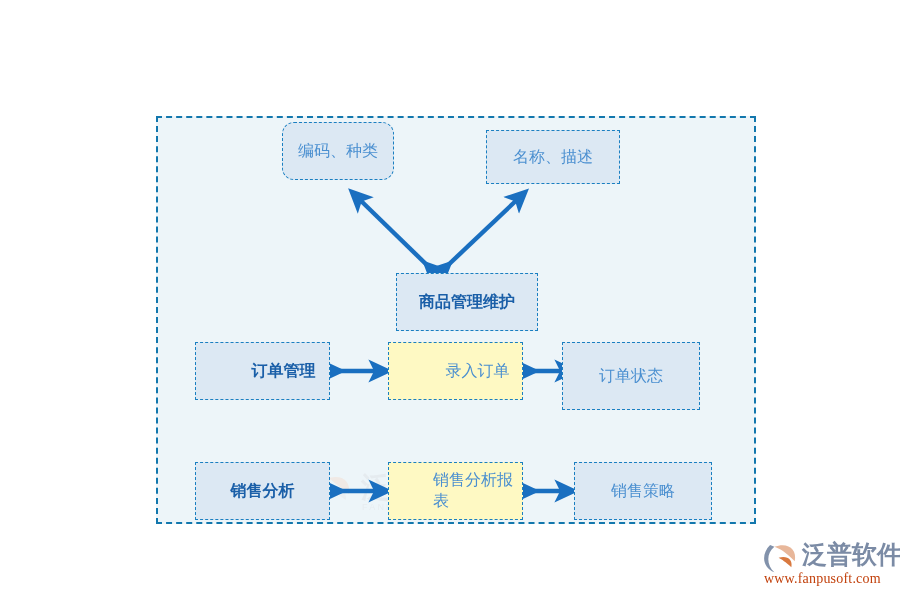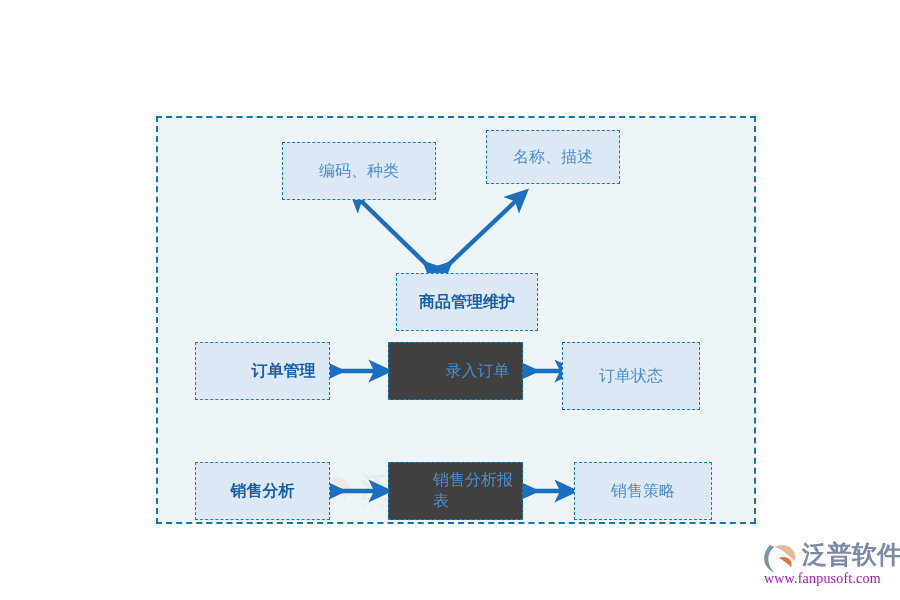--- a/index.html
+++ b/index.html
@@ -76,24 +76,24 @@
     justify-content: center;
     z-index: 3;
     font-size: 16px;
     color: #4a8fd0;
     font-family: "Liberation Serif", "DejaVu Serif", serif;
   }
   .flow-box.strong {
     color: #1a5fa8;
     font-weight: bold;
   }
-  .flow-box.lighter { background: #404040; padding-left: 44px; }
-
-  
-  #box-code       { left: 124px;  top: 24px;  width: 154px; height: 58px; }
+  .flow-box.lighter { background: #fef9c3; padding-left: 44px; }
+
+  
+  #box-code       { left: 124px;  top: 4px;  width: 112px; height: 58px; border-radius: 12px; }
   #box-name       { left: 328px;  top: 12px;  width: 134px; height: 54px; }
   #box-product    { left: 207px;  top: 155px; width: 142px; height: 58px; margin-left: 31px; }
   #box-order-mgmt { left: 37px;   top: 224px; width: 135px; height: 58px; padding-left: 42px; }
   #box-order-in   { left: 230px;  top: 224px; width: 135px; height: 58px; }
   #box-order-st   { left: 404px;  top: 224px; width: 138px; height: 68px; }
   #box-sales-an   { left: 37px;   top: 344px; width: 135px; height: 58px; }
   #box-sales-rp   { left: 230px;  top: 344px; width: 135px; height: 58px; }
   #box-sales-sg   { left: 416px;  top: 344px; width: 138px; height: 58px; }
 
   
@@ -123,21 +123,21 @@
     font-size: 25px;
     font-weight: bold;
     color: #7b8ba5;
     font-family: "Liberation Sans", sans-serif;
     white-space: nowrap;
   }
   #brand-logo .logo-url {
     position: absolute;
     left: 2px; top: 33px;
     font-size: 14px;
-    color: #a21caf;
+    color: #c2410c;
     letter-spacing: .2px;
     font-family: "Liberation Serif", "DejaVu Serif", serif;
     white-space: nowrap;
   }
 </style>
 </head>
 <body>
 
 <div id="page">
 

